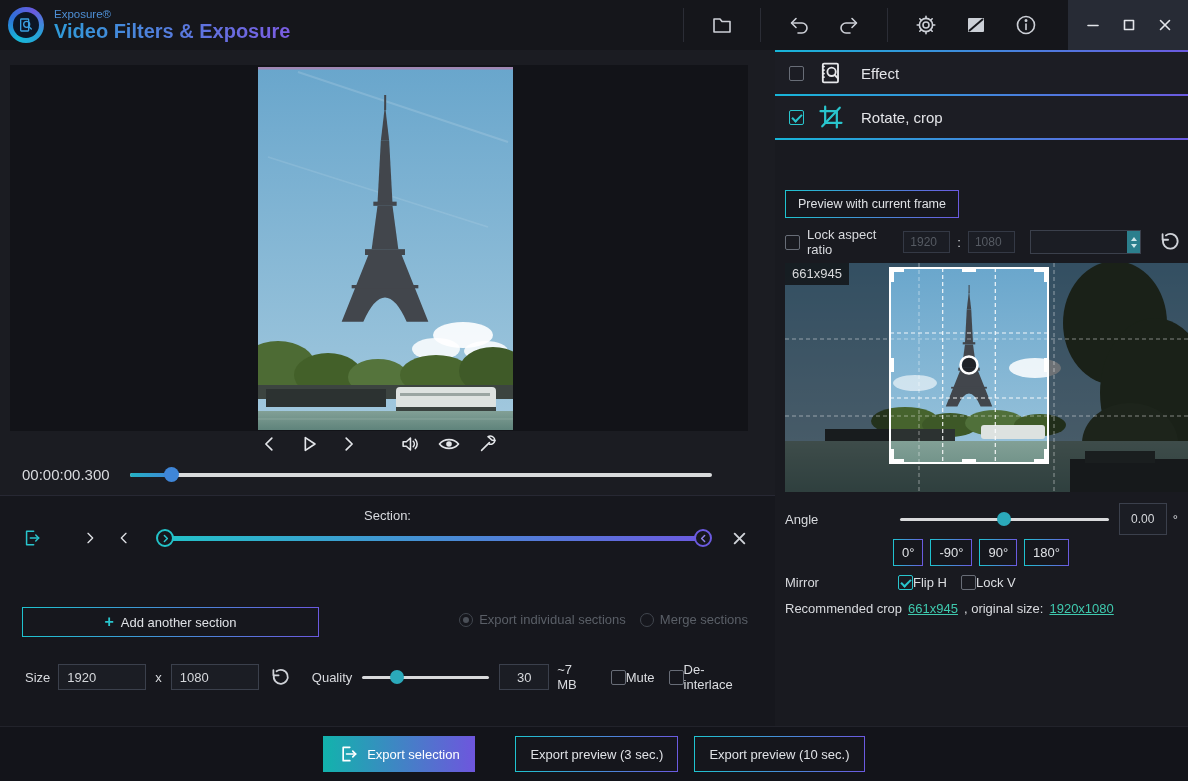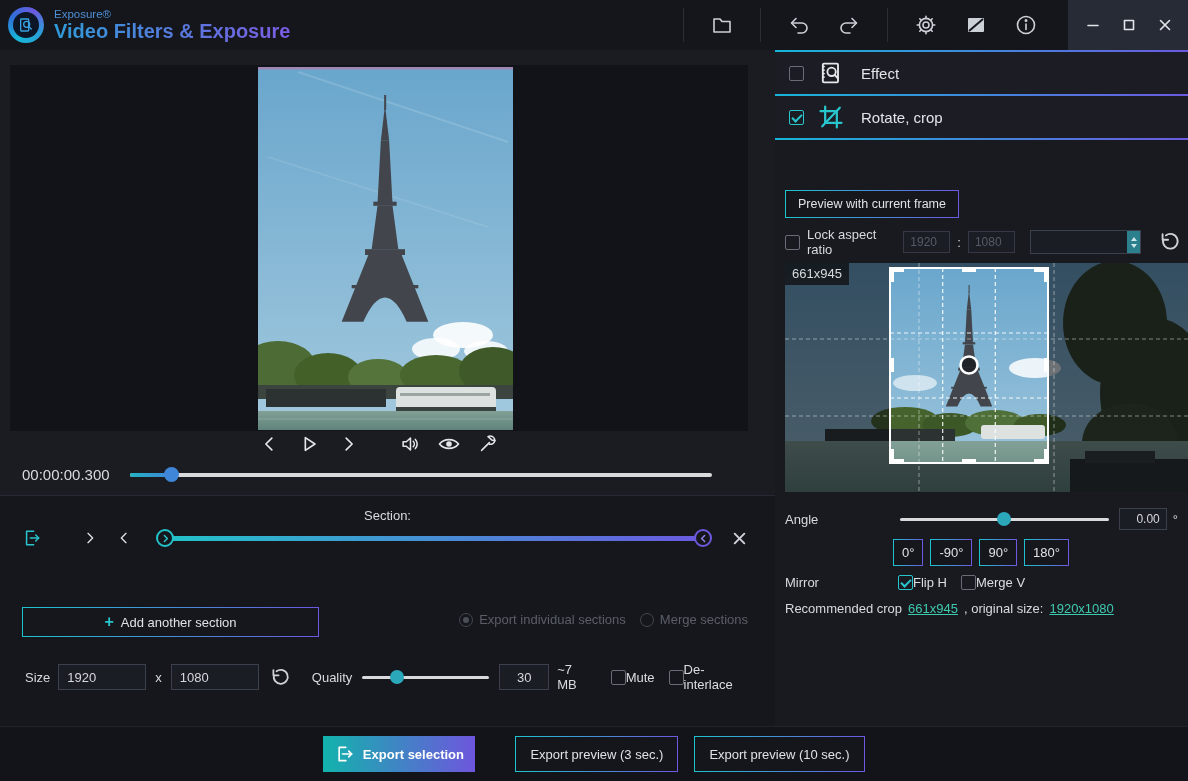--- a/index.html
+++ b/index.html
@@ -98,33 +98,33 @@
   .spin i{width:0;height:0;border-left:3px solid transparent;border-right:3px solid transparent;}
   .spin .up{border-bottom:4px solid #cfe6ea;}
   .spin .dn{border-top:4px solid #cfe6ea;}
   .crop-stage{position:absolute;top:213px;left:10px;width:403px;height:229px;background:#000;}
   .crop-size-label{position:absolute;left:0;top:0;padding:3px 7px 4px;background:rgba(18,20,24,.85);color:#d9dadc;font-size:13px;z-index:3;}
   .angle-row{position:absolute;top:457px;left:10px;right:10px;height:24px;display:flex;align-items:center;}
   .angle-lab{width:115px;color:#d8dade;}
   .a-slider{position:relative;flex:1;height:16px;margin-right:10px;cursor:pointer;}
   .a-slider .track{position:absolute;left:0;right:0;top:6.5px;height:3px;border-radius:2px;background:#d9dadc;}
   .a-slider .thumb{position:absolute;top:1px;left:calc(50% - 7px);width:14px;height:14px;border-radius:50%;background:#2ba9ba;}
-  .angle-field{width:48px;height:22px;text-align:right;font-size:12px;padding:0 6px;}
+  .angle-field{width:48px;height:32px;text-align:center;font-size:12px;padding:0 6px;}
   .deg{margin-left:6px;color:#d8dade;}
   .rot-row{position:absolute;top:489px;left:118px;display:flex;gap:7px;}
   .rot-btn{height:27px;padding:0 8px;font-size:13px;}
   .mirror-row{position:absolute;top:525px;left:10px;display:flex;align-items:center;}
   .mirror-lab{width:113px;color:#d8dade;}
   .recommend-row{position:absolute;top:551px;left:10px;display:flex;align-items:center;gap:6px;color:#d8dade;}
   .link{color:var(--link);text-decoration:underline;cursor:pointer;}
 
   
   .bottombar{height:55px;background:#13141a;border-top:1px solid #22232b;display:flex;align-items:center;justify-content:center;}
   .export-main{width:152px;height:36px;margin-right:40px;display:flex;align-items:center;justify-content:center;gap:8px;
-    background:linear-gradient(90deg,#12b3ac,#6e56dd);color:#fff;font-weight:bold;font-size:13px;cursor:pointer;}
+    background:linear-gradient(90deg,#12b3ac,#6e56dd);color:#fff;font-weight:normal;font-size:13px;cursor:pointer;}
   .export-prev{height:36px;padding:0 14px;font-size:13px;background:linear-gradient(#15161c,#15161c) padding-box,linear-gradient(90deg,#1fc3cf,#6b5ae0) border-box;}
   .export-prev.first{margin-right:16px;}
 </style>
 </head>
 <body>
 
 <svg width="0" height="0" style="position:absolute">
   <defs>
     <linearGradient id="skyG" x1="0" y1="0" x2="0" y2="1">
       <stop offset="0" stop-color="#69a6cc"></stop>
@@ -532,21 +532,21 @@
     </div>
 
     <div class="mirror-row">
       <span class="mirror-lab">Mirror</span>
       <span class="cb-item" style="margin-right:14px;">
         <span class="cb checked"></span>
         <span>Flip H</span>
       </span>
       <span class="cb-item">
         <span class="cb"></span>
-        <span>Merge V</span>
+        <span>Lock V</span>
       </span>
     </div>
 
     <div class="recommend-row">
       <span>Recommended crop</span>
       <span class="link">661x945</span>
       <span>, original size:</span>
       <span class="link">1920x1080</span>
     </div>
   </div>

